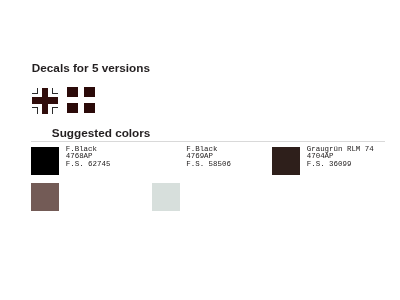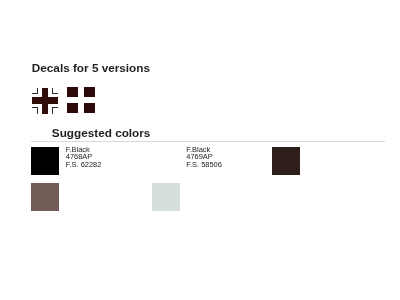--- a/index.html
+++ b/index.html
@@ -22,21 +22,21 @@
 
   .rule{position:absolute;left:31px;top:141px;width:354px;height:1px;background:#d9d9d9;}
 
   .decals-row{position:absolute;left:0;top:0;}
   .decal{position:absolute;display:block;}
   #decal-1{left:31px;top:87px;}
   #decal-2{left:67px;top:87px;}
 
   .colors-grid{position:absolute;left:31px;top:147px;}
   .color-row{position:relative;height:35.6px;}
-  .color-cell{position:absolute;top:0;width:120px;height:28px;}
+  .color-cell{position:absolute;top:0;width:120px;height:28px;font-family:Liberation Mono, monospace;}
   .swatch{
     position:absolute;left:0;top:0;width:28px;height:28px;
     background:#000;
   }
   .ctext{position:absolute;left:34.75px;top:-1.1px;}
   .ctext div{
     font-size:7.45px;line-height:7.5px;color:#1d1a1a;white-space:nowrap;
   }
   .cname{font-weight:normal;}
 </style>
@@ -68,33 +68,38 @@
   <h2 class="sec-title" id="colors-title">Suggested colors</h2>
   <div class="rule"></div>
 
   <div class="colors-grid">
     <div class="color-row">
       <div class="color-cell" style="left:0px">
         <div class="swatch" style="background: rgb(0, 0, 0);"></div>
         <div class="ctext">
           <div class="cname">F.Black</div>
           <div>4768AP</div>
-          <div>F.S. 62282</div>
+          <div>F.S. 62745</div>
         </div>
       </div>
       <div class="color-cell" style="left:120.5px">
         <div class="swatch" style="background: rgb(255, 255, 255);"></div>
         <div class="ctext">
           <div class="cname">F.Black</div>
           <div>4769AP</div>
           <div>F.S. 58506</div>
         </div>
       </div>
       <div class="color-cell" style="left:241.0px">
         <div class="swatch" style="background: rgb(46, 31, 27);"></div>
+        <div class="ctext">
+          <div class="cname">Graugrün RLM 74</div>
+          <div>4704AP</div>
+          <div>F.S. 36099</div>
+        </div>
       </div>
     </div>
     <div class="color-row">
       <div class="color-cell" style="left:0px">
         <div class="swatch" style="background: rgb(115, 91, 86);"></div>
       </div>
       <div class="color-cell" style="left:120.5px">
         <div class="swatch" style="background: rgb(215, 223, 220);"></div>
       </div>
     </div>

